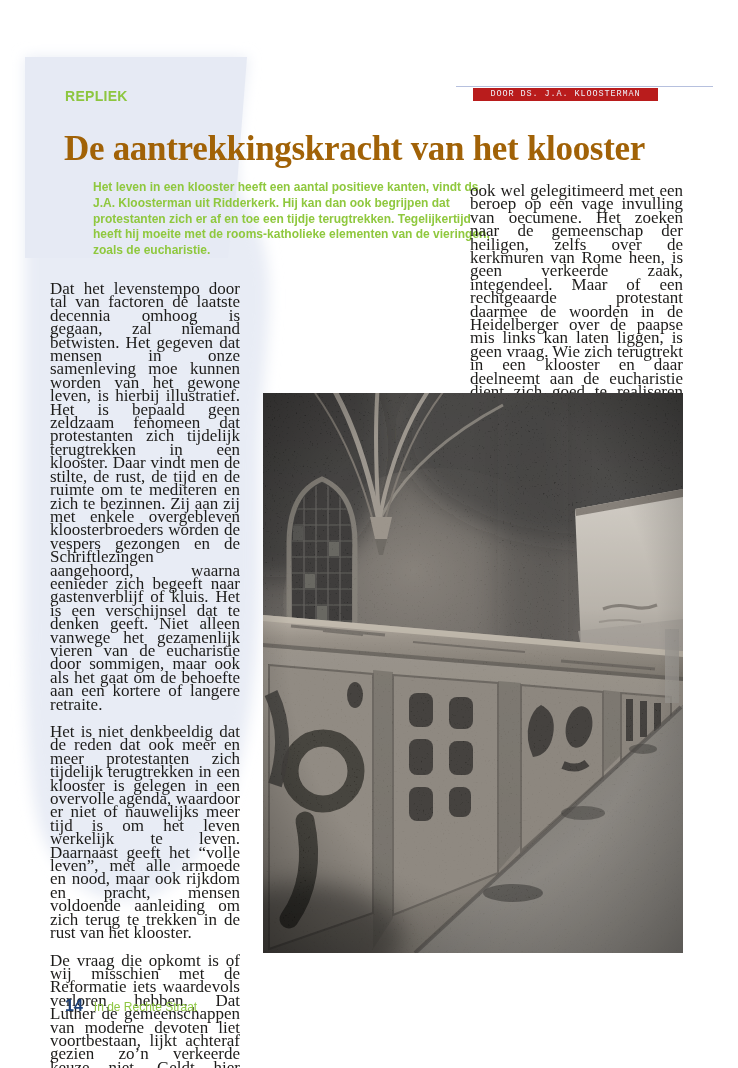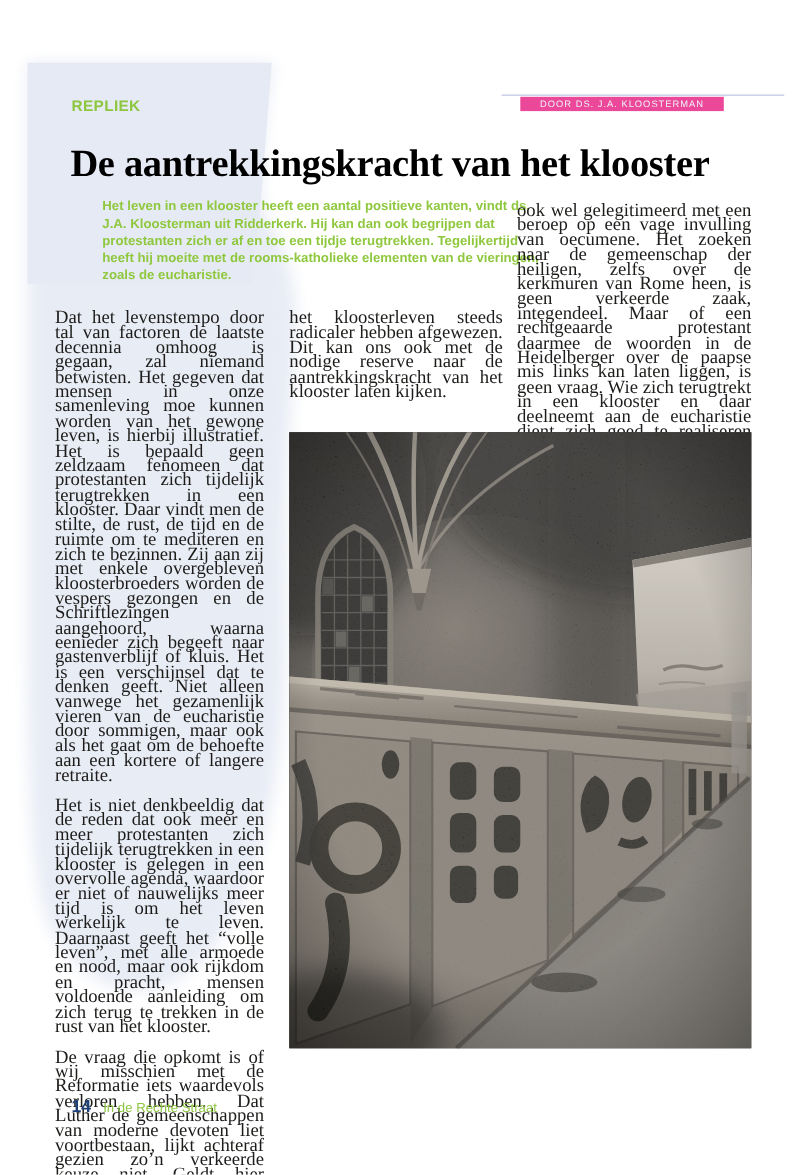--- a/index.html
+++ b/index.html
@@ -18,31 +18,31 @@
     font-family:"Liberation Sans", sans-serif;
     font-weight:bold;font-size:14px;letter-spacing:.3px;
     color:#8dc63f;
   }
   .byline-rule{
     position:absolute;left:456px;top:86px;width:257px;height:1px;
     background:#b6c0de;
   }
   .byline-badge{
     position:absolute;left:473px;top:88px;width:185px;height:13px;
-    background:#ec4899;
-    font-family:Liberation Sans, sans-serif;
+    background:#b91c1c;
+    font-family:Liberation Mono, monospace;
     font-size:8.5px;line-height:13px;letter-spacing:.9px;
     color:#eef1f8;text-align:center;
     text-transform:uppercase;
   }
   .title{
     position:absolute;left:64px;top:106px;width:640px;
     font-family:"Liberation Serif", serif;
     font-weight:bold;font-size:35px;letter-spacing:-0.3px;
-    color:#000000;white-space:nowrap;
+    color:#a16207;white-space:nowrap;
   }
   .intro{
     position:absolute;left:65px;top:180px;width:404px;
     font-family:"Liberation Sans", sans-serif;
     font-weight:bold;font-size:12px;line-height:15.8px;
     color:#8fc83e;
     margin-left:28px;
   }
   .col{
     position:absolute;
@@ -93,21 +93,20 @@
 
     <div class="intro">Het leven in een klooster heeft een aantal positieve kanten, vindt ds. J.A. Kloosterman uit Ridderkerk.  Hij kan dan ook begrijpen dat protestanten zich er af en toe een tijdje terugtrekken. Tegelijkertijd heeft hij moeite met de rooms-katholieke elementen van de vieringen, zoals de eucharistie.</div>
 
     <div class="col col1">
       <p>Dat het levenstempo door tal van factoren de laatste decennia omhoog is gegaan, zal niemand betwisten. Het gegeven dat mensen in onze samenleving moe kunnen worden van het gewone leven, is hierbij illustratief. Het is bepaald geen zeldzaam fenomeen dat protestanten zich tijdelijk terugtrekken in een klooster. Daar vindt men de stilte, de rust, de tijd en de ruimte om te mediteren en zich te bezinnen. Zij aan zij met enkele overgebleven kloosterbroeders worden de vespers gezongen en de Schriftlezingen aangehoord, waarna eenieder zich begeeft naar gastenverblijf of kluis. Het is een verschijnsel dat te denken geeft. Niet alleen vanwege het gezamenlijk vieren van de eucharistie door sommigen, maar ook als het gaat om de behoefte aan een kortere of langere retraite.</p>
       <p>Het is niet denkbeeldig dat de reden dat ook meer en meer protestanten zich tijdelijk terugtrekken in een klooster is gelegen in een overvolle agenda, waardoor er niet of nauwelijks meer tijd is om het leven werkelijk te leven. Daarnaast geeft het “volle leven”, met alle armoede en nood, maar ook rijkdom en pracht, mensen voldoende aanleiding om zich terug te trekken in de rust van het klooster.</p>
       <p>De vraag die opkomt is of wij misschien met de Reformatie iets waardevols verloren hebben. Dat Luther de gemeenschappen van moderne devoten liet voortbestaan, lijkt achteraf gezien zo’n verkeerde keuze niet. Geldt hier onzuivere dat met het badwater het kind is weggegooid? Dat valt te bezien.</p>
     </div>
 
     <div class="col col2">
-      <p>het kloosterleven steeds radicaler hebben afgewezen. Dit kan ons ook met de nodige reserve naar de aantrekkingskracht van het klooster laten kijken.</p>
     </div>
 
     <div class="col col3">
       <p>ook wel gelegitimeerd met een beroep op een vage invulling van oecumene. Het zoeken naar de gemeenschap der heiligen, zelfs over de kerkmuren van Rome heen, is geen verkeerde zaak, integendeel. Maar of een rechtgeaarde protestant daarmee de woorden in de Heidelberger over de paapse mis links kan laten liggen, is geen vraag. Wie zich terugtrekt in een klooster en daar deelneemt aan de eucharistie dient zich goed te realiseren wat hij/zij doet. Immers, waar het eenmalige offer opnieuw gebracht wordt, is sprake van</p>
     </div>
 
     <div class="photo">
       <svg width="420" height="560" viewBox="0 0 420 560" role="img">
         <defs>
           <linearGradient id="wallG" x1="0" y1="0" x2="0" y2="1">

